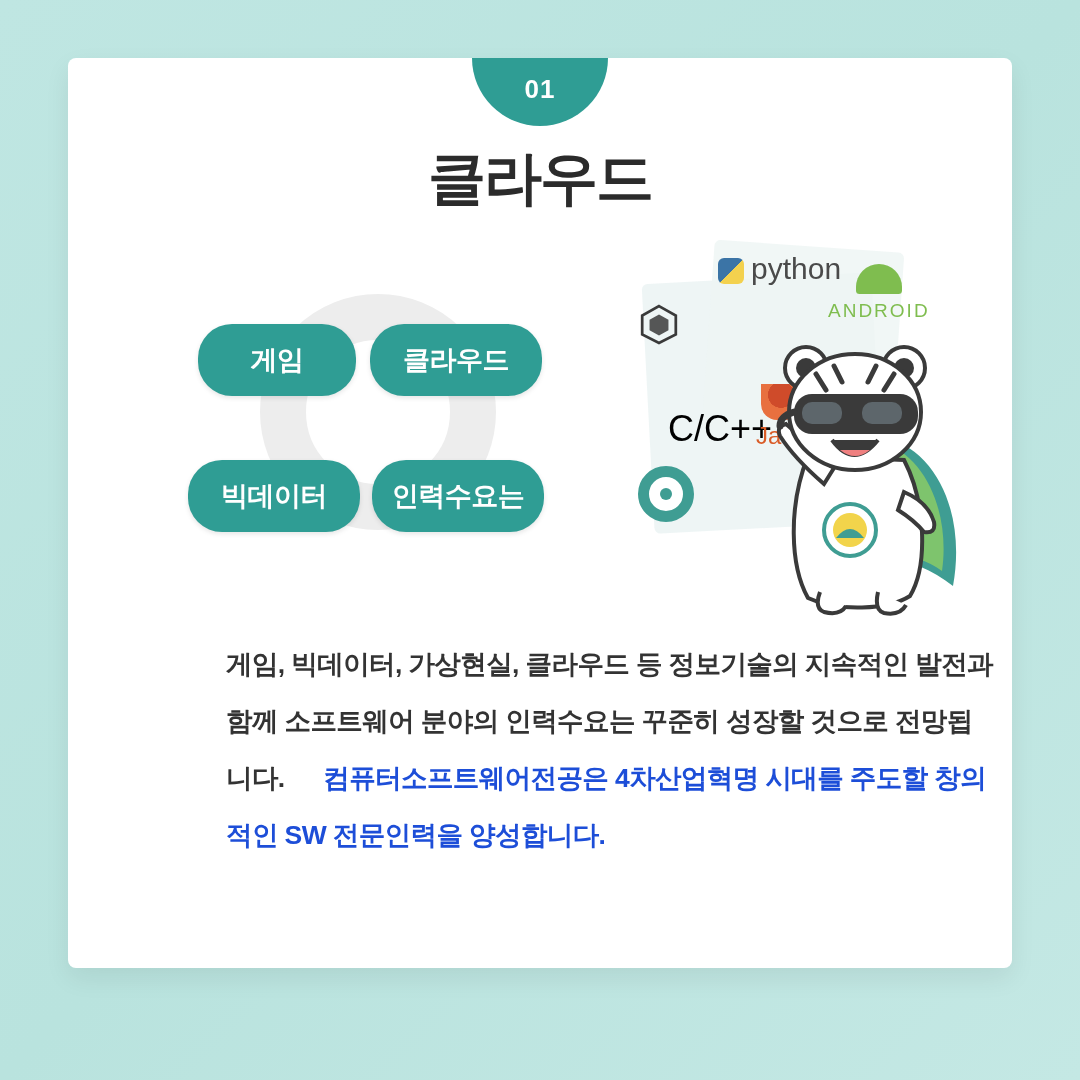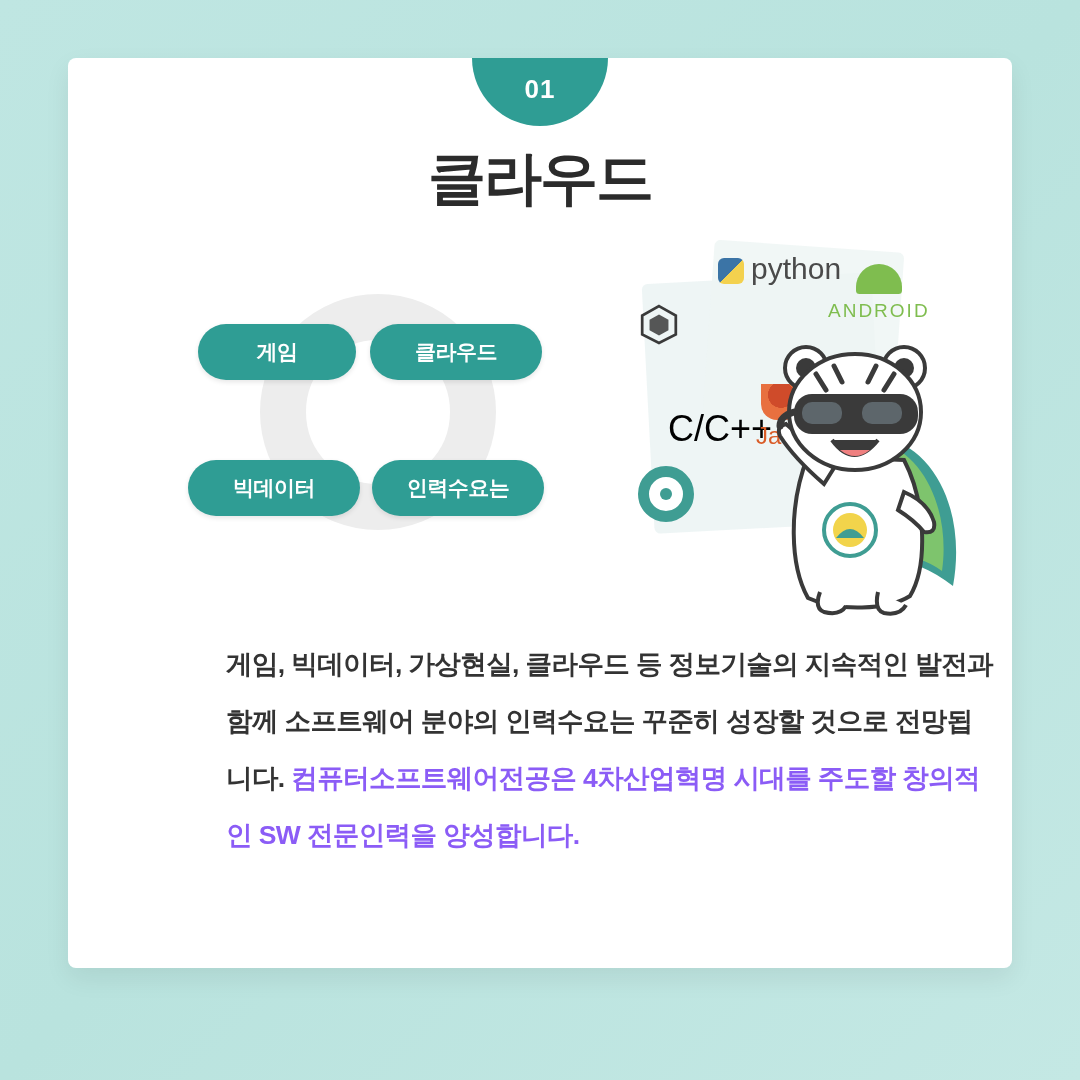--- a/index.html
+++ b/index.html
@@ -67,26 +67,26 @@
     left: 82px; top: 24px;
     width: 236px; height: 236px;
     border-radius: 50%;
     border: 46px solid #ededed;
   }
   .pill {
     position: absolute;
     background: #2f9d94;
     color: #ffffff;
     border-radius: 34px;
-    font-size: 21px;
+    font-size: 27px;
     font-weight: bold;
     display: flex;
     align-items: center;
     justify-content: center;
-    height: 56px;
+    height: 72px;
     box-shadow: 0 2px 5px rgba(0,0,0,0.10);
     letter-spacing: -0.5px;
   }
   .pill-game   { left: 20px;  top: 54px;  width: 158px; }
   .pill-cloud  { left: 192px; top: 54px;  width: 172px; }
   .pill-bigdata{ left: 10px;  top: 190px; width: 172px; }
   .pill-vr     { left: 194px; top: 190px; width: 172px; }
 
   
   .illus {
@@ -158,21 +158,21 @@
   .para {
     position: absolute;
     left: 158px; top: 578px;
     width: 770px;
     font-size: 26.5px;
     line-height: 57px;
     color: #333333;
     font-weight: bold;
     letter-spacing: -0.6px;
   }
-  .para .hl { color: #8b5cf6; }
+  .para .hl { color: #1d4ed8; margin-left: 32px; }
 </style>
 </head>
 <body>
 
 <div class="card">
 
   <div class="badge">
     <span>01</span>
   </div>
 

